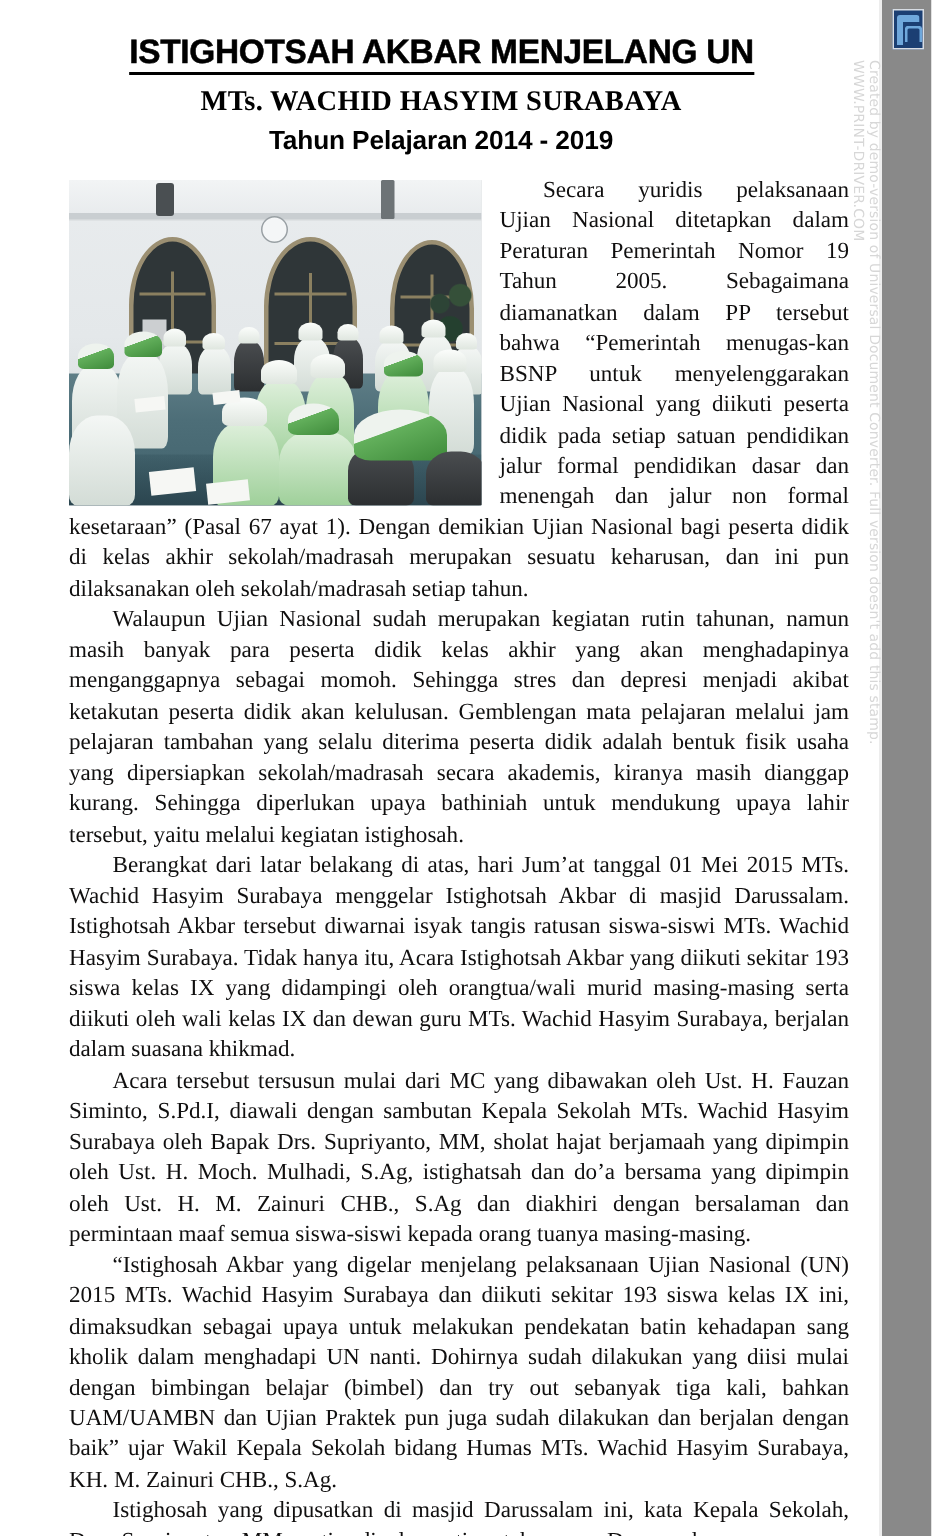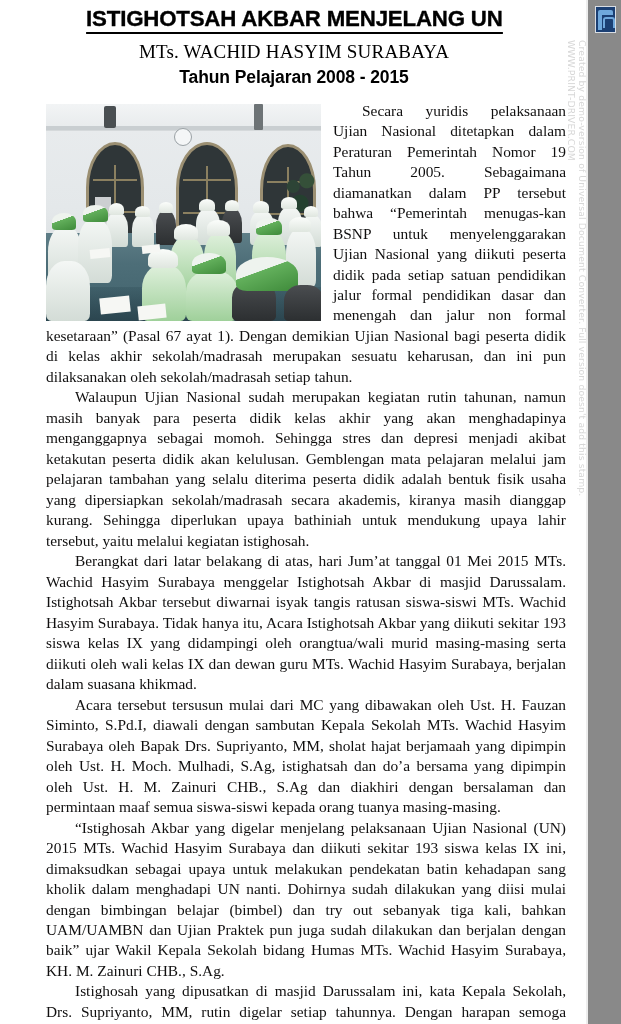--- a/index.html
+++ b/index.html
@@ -22,38 +22,38 @@
     width: 588px;
     height: 1024px;
     background: #ffffff;
     box-sizing: border-box;
     padding: 0;
   }
 
   
   .header {
     text-align: center;
-    padding-top: 7px;
+    padding-top: 23px;
   }
   .title-main {
     display: inline-block;
     font-family: "Liberation Sans", "DejaVu Sans", sans-serif;
     font-weight: bold;
     font-size: 22.5px;
     letter-spacing: -0.2px;
     color: #000000;
     line-height: 1.05;
     border-bottom: 2.5px solid #000;
     padding-bottom: 1px;
     -webkit-text-stroke: 0.35px #000;
     transform: scaleX(0.99);
   }
   .title-sub1 {
     font-family: "Liberation Serif", "DejaVu Serif", serif;
-    font-weight: normal;
+    font-weight: bold;
     font-size: 19px;
     color: #000;
     margin-top: 7px;
     letter-spacing: 0.2px;
   }
   .title-sub2 {
     font-family: "Liberation Sans", "DejaVu Sans", sans-serif;
     font-weight: bold;
     font-size: 17.5px;
     color: #000;
@@ -229,21 +229,21 @@
   }
 </style>
 </head>
 <body>
 
 <div id="page">
 
   <div class="header">
     <div class="title-main">ISTIGHOTSAH AKBAR MENJELANG UN</div>
     <div class="title-sub1">MTs. WACHID HASYIM SURABAYA</div>
-    <div class="title-sub2">Tahun Pelajaran 2008 - 2015</div>
+    <div class="title-sub2">Tahun Pelajaran 2014 - 2019</div>
   </div>
 
   <div class="article">
 
     <p>
       <span class="photo">
         <span class="ph-wall"></span>
         <span class="ph-ceiling"></span>
         <span class="ph-ceiling-beam"></span>
         <span class="ph-speaker"></span>

